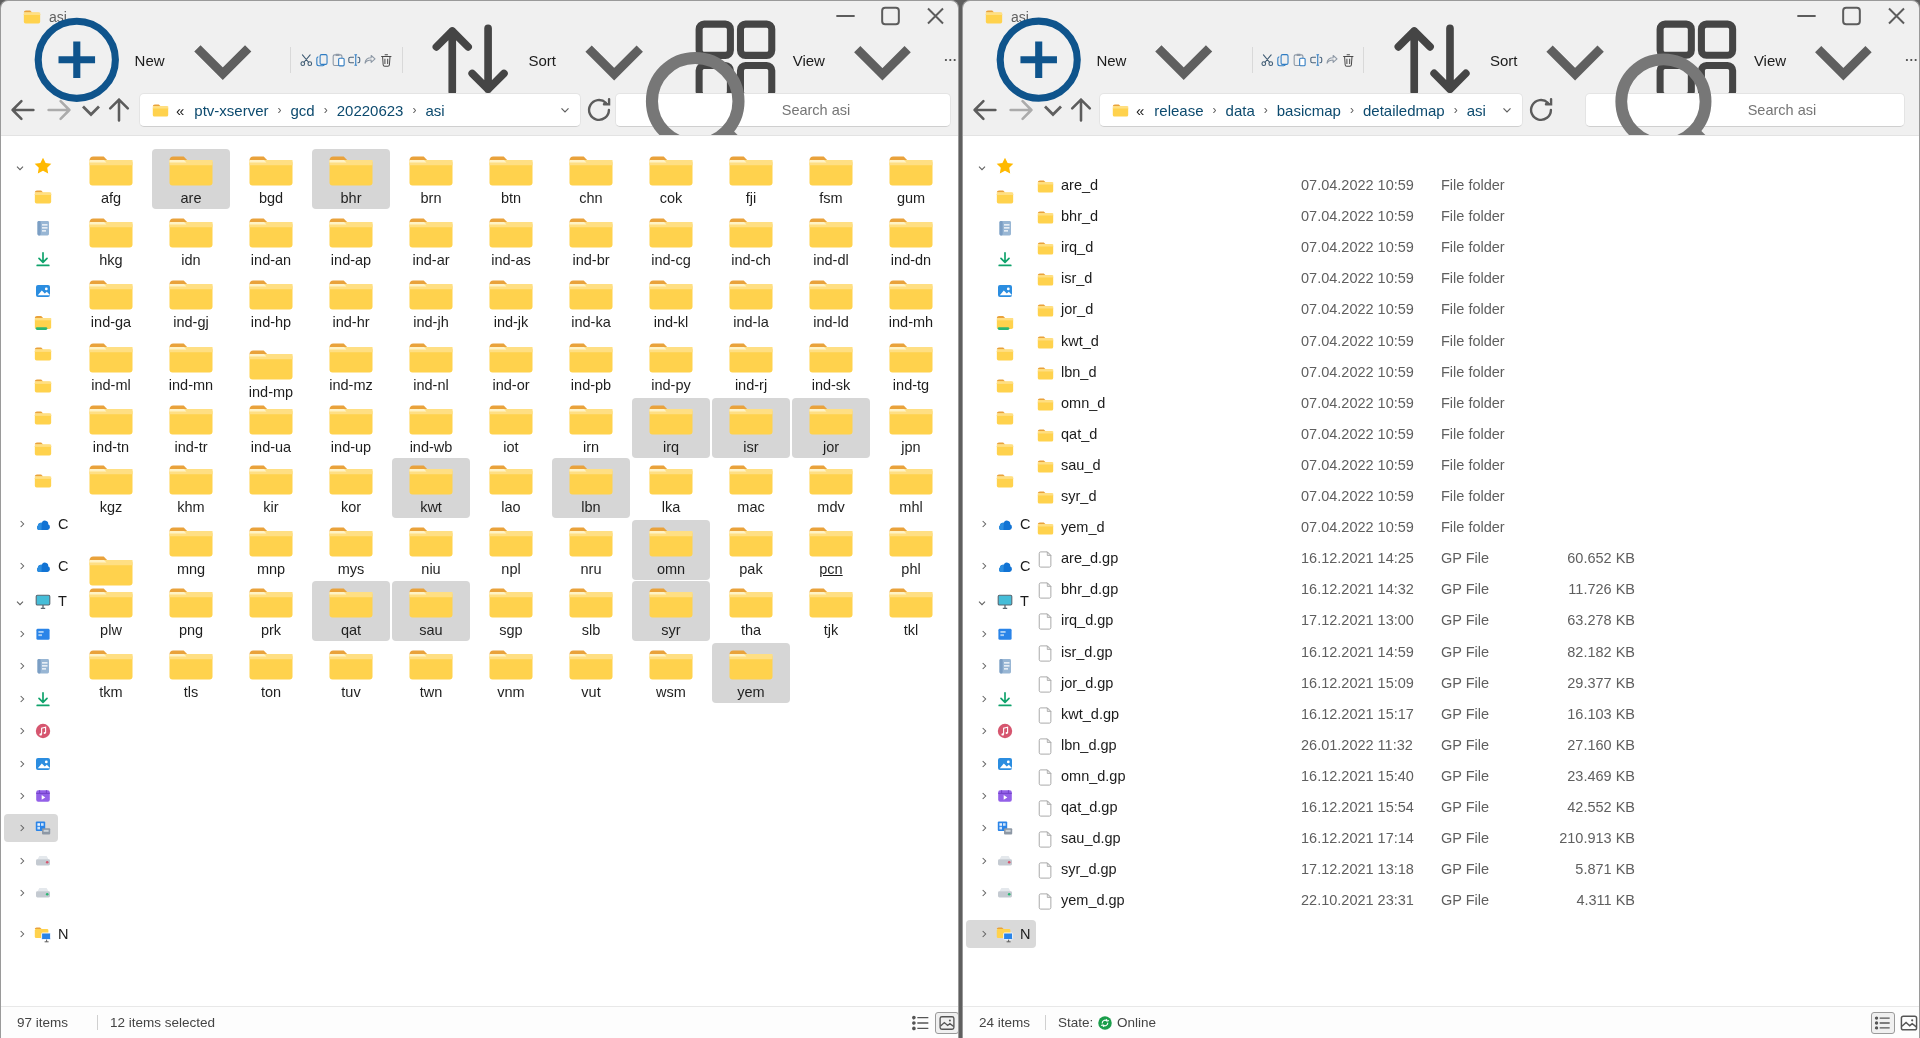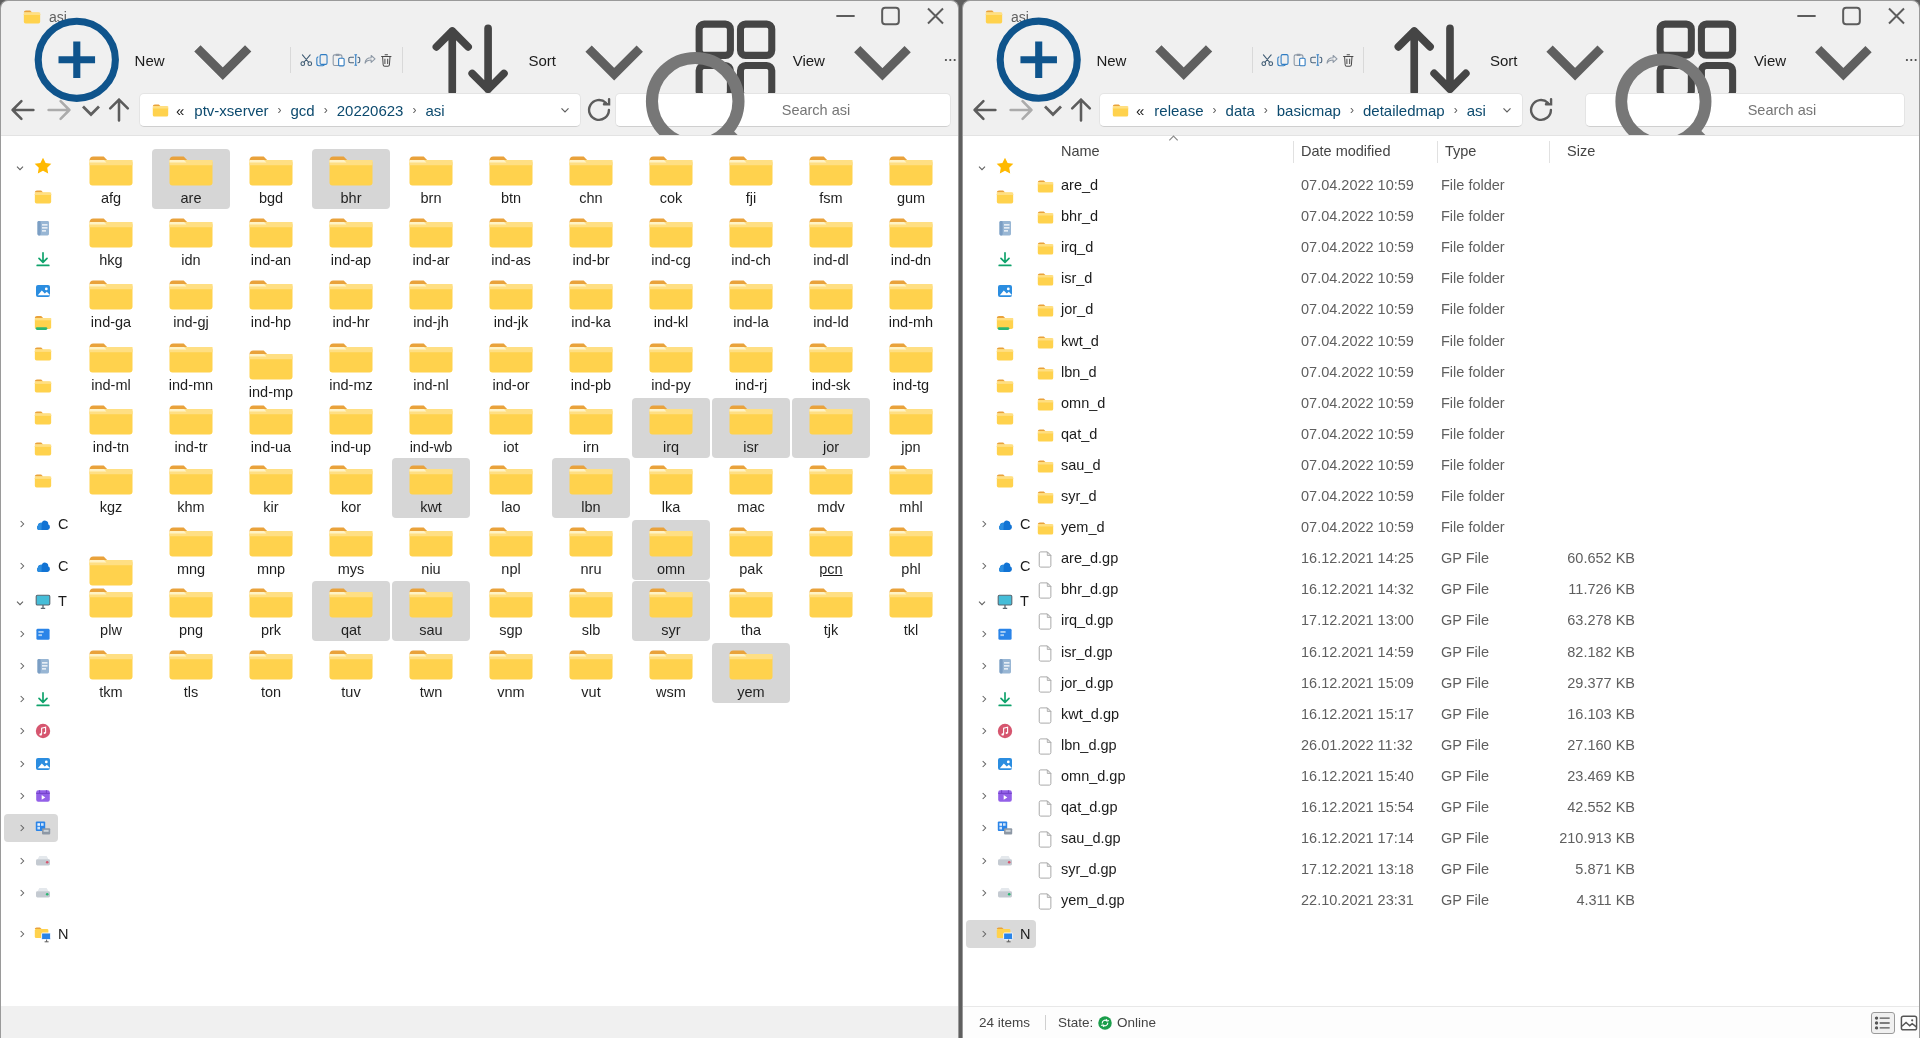--- a/index.html
+++ b/index.html
@@ -1370,20 +1370,39 @@
         <div class="gicon"><svg viewBox="0 0 46 38">
             <path d="M1.5 9c0-2 1.6-3.6 3.6-3.6h10.6l4.6 4.8H1.5z" fill="#e9a23b"></path>
             <rect x="1.5" y="9" width="43" height="25.5" rx="3" fill="#ffd24d"></rect>
             <path d="M1.5 9h43v5.2H1.5z" fill="#ffdf83"></path>
             <path d="M1.5 9h14.5l2.4 2.5H1.5z" fill="#fff3c6"></path>
           </svg></div>
         <div class="glabel">yem</div>
       </div>
     </div>
 
+  <div class="statusbar">
+    <span class="sb-text" style="left:16px">97 items</span>
+    <span class="sb-text sb-div" style="left:96px">12 items selected</span>
+    <span class="sb-toggle" style="left:908px">
+        <svg viewBox="0 0 18 18" fill="none" stroke="#555" stroke-width="1.2" style="width: 100%; height: 100%; display: block;">
+          <path d="M6 4.6h9M6 9h9M6 13.4h9"></path>
+          <circle cx="3.2" cy="4.6" r=".9" fill="#555"></circle>
+          <circle cx="3.2" cy="9" r=".9" fill="#555"></circle>
+          <circle cx="3.2" cy="13.4" r=".9" fill="#555"></circle>
+        </svg>
+      </span>
+    <span class="sb-toggle active" style="left:934px">
+        <svg viewBox="0 0 18 18" fill="none" stroke="#555" stroke-width="1.2" style="width: 100%; height: 100%; display: block;">
+          <rect x="2.8" y="3.4" width="12.4" height="11.2" rx="1.6"></rect>
+          <path d="M3.2 11.6l3.4-3 3 2.6 2-1.6 3.4 2.6"></path>
+          <circle cx="11.6" cy="6.8" r=".9" fill="#555" stroke="none"></circle>
+        </svg>
+      </span>
+  </div>
 </div>
 
 <div class="window right">
   <div class="titlebar">
     <span class="appicon">
         <svg viewBox="0 0 17 15" style="width: 100%; height: 100%; display: block;">
           <path d="M.8 3.4C.8 2.3 1.7 1.4 2.8 1.4h4l1.8 1.9H.8z" fill="#e9a23b"></path>
           <rect x=".8" y="3.3" width="15.4" height="10.3" rx="1.6" fill="#ffd24d"></rect>
           <path d="M.8 3.3h15.4v2.2H.8z" fill="#ffdf83"></path>
         </svg>
@@ -1784,34 +1803,20 @@
         <span class="sb-icon"><svg viewBox="0 0 18 18">
             <path d="M.8 4.2c0-1 .8-1.8 1.8-1.8h3.4l1.6 1.7H.8z" fill="#e9a23b"></path>
             <rect x=".8" y="4.1" width="13.6" height="9" rx="1.4" fill="#ffd24d"></rect>
             <rect x="7.6" y="8" width="9" height="6.6" rx="1" fill="#2a84e8" stroke="#fff" stroke-width=".9"></rect>
             <path d="M10.6 16.8h4M12.6 14.6v2.2" stroke="#5c5c5c" stroke-width="1"></path>
           </svg></span>
         <span class="sb-letter">N</span>
       </div>
     </div>
 
-  <div class="listheader">
-    <span class="lh-caret" style="left:118px">
-        <svg viewBox="0 0 14 10" fill="none" stroke="#8a8a8a" stroke-width="1.3" style="width: 100%; height: 100%; display: block;">
-          <path d="M2.5 7.5L7 3l4.5 4.5"></path>
-        </svg>
-      </span>
-    <span class="lh-col" style="left:12px">Name</span>
-    <span class="lh-sep" style="left:244px"></span>
-    <span class="lh-col" style="left:252px">Date modified</span>
-    <span class="lh-sep" style="left:388px"></span>
-    <span class="lh-col" style="left:396px">Type</span>
-    <span class="lh-sep" style="left:500px"></span>
-    <span class="lh-col" style="left:518px">Size</span>
-  </div>
   <div id="rows-right">
       <div class="listrow" style="top: 170px;">
         <span class="lr-icon"><svg viewBox="0 0 17 15">
             <path d="M.8 3.4C.8 2.3 1.7 1.4 2.8 1.4h4l1.8 1.9H.8z" fill="#e9a23b"></path>
             <rect x=".8" y="3.3" width="15.4" height="10.3" rx="1.6" fill="#ffd24d"></rect>
             <path d="M.8 3.3h15.4v2.2H.8z" fill="#ffdf83"></path>
           </svg></span>
         <span class="lr-name">are_d</span>
         <span class="lr-date">07.04.2022 10:59</span>
         <span class="lr-type">File folder</span>

